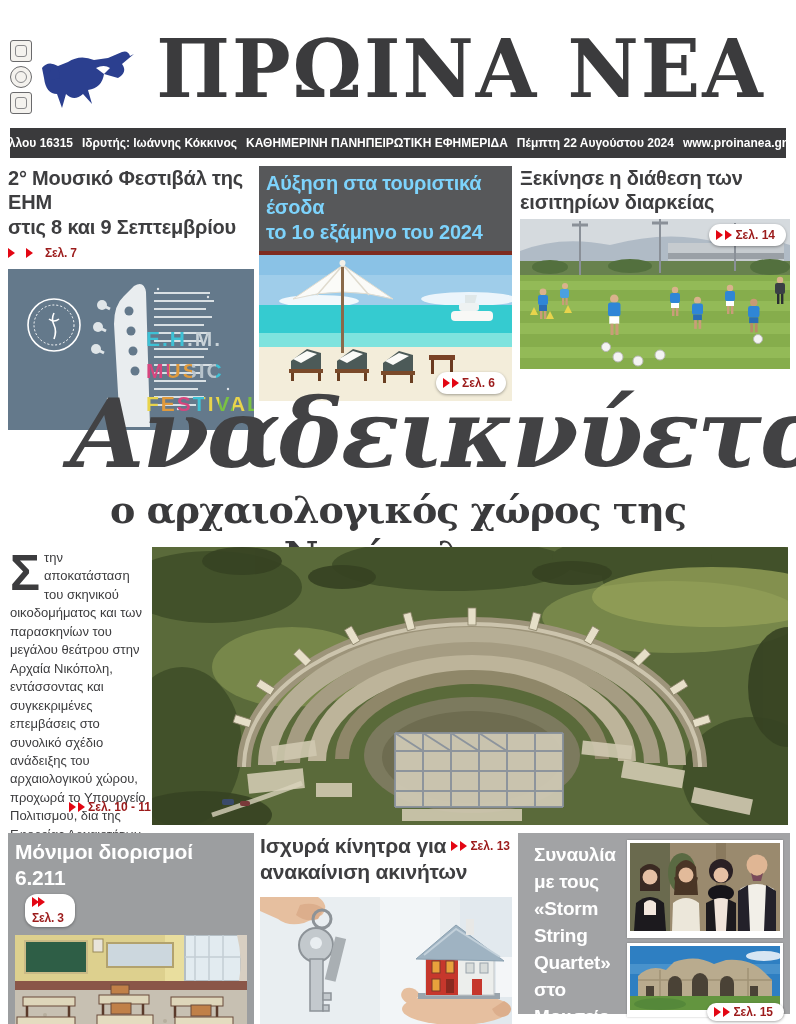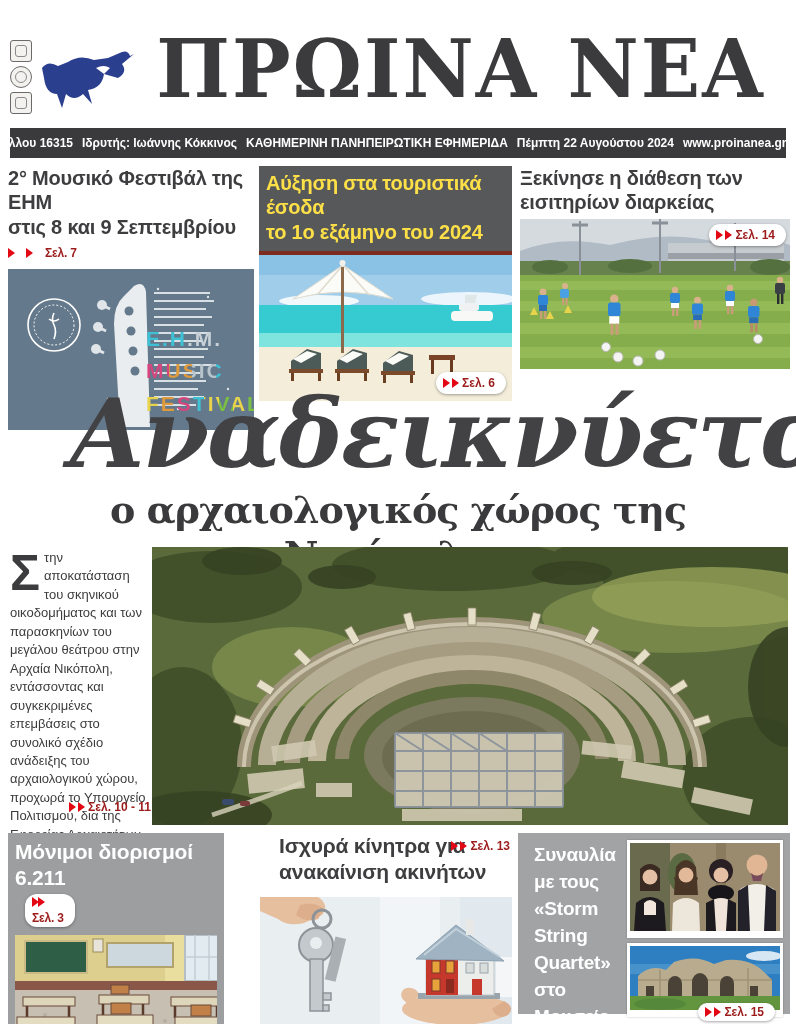--- a/index.html
+++ b/index.html
@@ -43,21 +43,21 @@
   .art-a .inline-ref { display:inline-flex; margin-left:0;gap:12px; }
   .art-a .photo { margin-top:5px; height:161px; background:#7f1d1d; }
   .poster-text { position:absolute; left:138px; top:54px; font-weight:700; font-size:21px; line-height:1.55; letter-spacing:2px; }
   .poster-text span { display:block; -webkit-background-clip:text; background-clip:text; color:transparent; }
   .poster-l1 { background-image:linear-gradient(90deg,#3ec1d5 0 34%,#c8d2d8 34% 67%,#3ec1d5 67%); }
   .poster-l2 { background-image:linear-gradient(90deg,#d6457e 0 20%,#e09a3c 20% 40%,#b8c4cc 40% 60%,#3ec1d5 60%); }
   .poster-l3 { background-image:linear-gradient(90deg,#e8d44c 0 13%,#e09a3c 13% 25%,#d6457e 25% 38%,#3ec1d5 38% 50%,#e8d44c 50% 63%,#7ac143 63% 75%,#e8d44c 75% 88%,#7ac143 88%); }
 
   .art-b { position:absolute; left:259px; top:166px; width:253px; }
   .headline-box { background:#57585a; border-bottom:4px solid #7e2b1f; color:#fff; padding:5px 7px 7px; }
-  .headline-box h2 { color:#fde047; }
+  .headline-box h2 { color:#7dd3fc; }
   .art-b .photo { height:146px; }
 
   .art-c { position:absolute; left:520px; top:166px; width:270px; }
   .art-c .photo { margin-top:4px; height:162px; }
 
   
   .lead-hl {
     position:absolute; top:386px; left:70px; right:0; text-align:center;
     font-family:"DejaVu Serif", serif; font-style:italic; font-weight:700;
     font-size:96px; line-height:1.0; color:#424244; letter-spacing:-2px;
@@ -65,36 +65,36 @@
   .lead-sub {
     position:absolute; top:487px; left:0; right:0; text-align:center;
     font-family:"DejaVu Serif", serif; font-weight:700; font-size:38px; color:#3a3a3c; letter-spacing:-1px;
   }
   .lead-body { position:absolute; top:549px; left:10px; width:141px; font-size:13px; line-height:1.42; color:#3c3c3e; }
   .dropcap { float:left; font-size:50px; line-height:0.82; font-weight:700; padding:4px 4px 0 0; color:#3c3c3e; }
   .lead-ref { position:absolute; top:800px; left:10px; width:141px; justify-content:flex-end; display:flex; }
   .lead-photo { position:absolute; top:547px; left:152px; width:636px; height:278px; }
 
   
-  .bot-a { position:absolute; left:8px; top:833px; width:216px; height:191px; background:#9c9ea0; padding:6px 7px; }
+  .bot-a { position:absolute; left:8px; top:833px; width:246px; height:191px; background:#9c9ea0; padding:6px 7px; }
   .bot-a h2 { color:#fff; font-size:21px; }
   .bot-a .pill { position:relative; display:inline-flex; gap:3px; align-items:center; margin-left:10px; top:-3px; }
   .bot-a .photo { margin-top:5px; height:119px; }
 
-  .bot-b { position:absolute; left:260px; top:833px; width:252px; height:191px;padding-left:19px; }
+  .bot-b { position:absolute; left:260px; top:833px; width:252px; height:191px; }
   .bot-b .pageref { position:absolute; right:2px; top:6px; }
   .bot-b .photo { position:absolute; top:64px; left:0; width:252px; height:127px; }
 
   .bot-c { position:absolute; left:518px; top:833px; width:272px; height:181px; background:#a2a3a5; padding:9px 16px; }
   .bot-c .bc-text { width:104px; color:#fff; font-weight:700; font-size:19px; line-height:1.42; letter-spacing:-0.2px; }
   .bot-c .bc-text span { display:block; }
   .bot-c .photos { position:absolute; top:7px; right:7px; width:156px; }
   .frame { background:#fff; padding:3px; box-shadow:0 0 2px rgba(0,0,0,.25); }
   .frame + .frame { margin-top:5px; }
-  .bot-c .pill { right:15px; bottom:-7px; display:inline-flex; gap:3px; align-items:center; }
+  .bot-c .pill { right:6px; bottom:-7px; display:inline-flex; gap:3px; align-items:center; }
 </style>
 </head>
 <body>
 
 <div class="page">
 
   <header class="masthead">
     <div class="stamps">
       <div class="stamp"></div>
       <div class="stamp round"></div>

